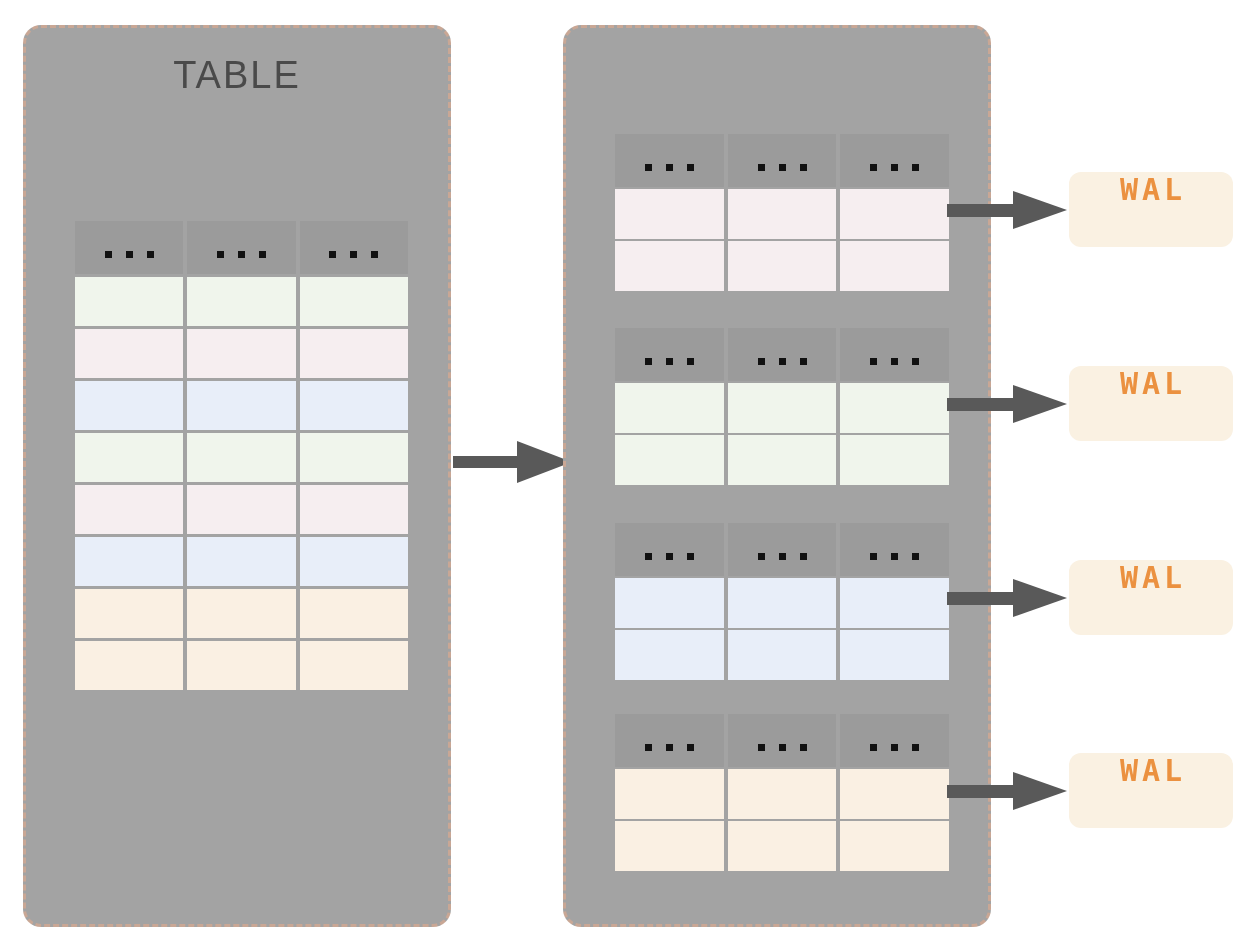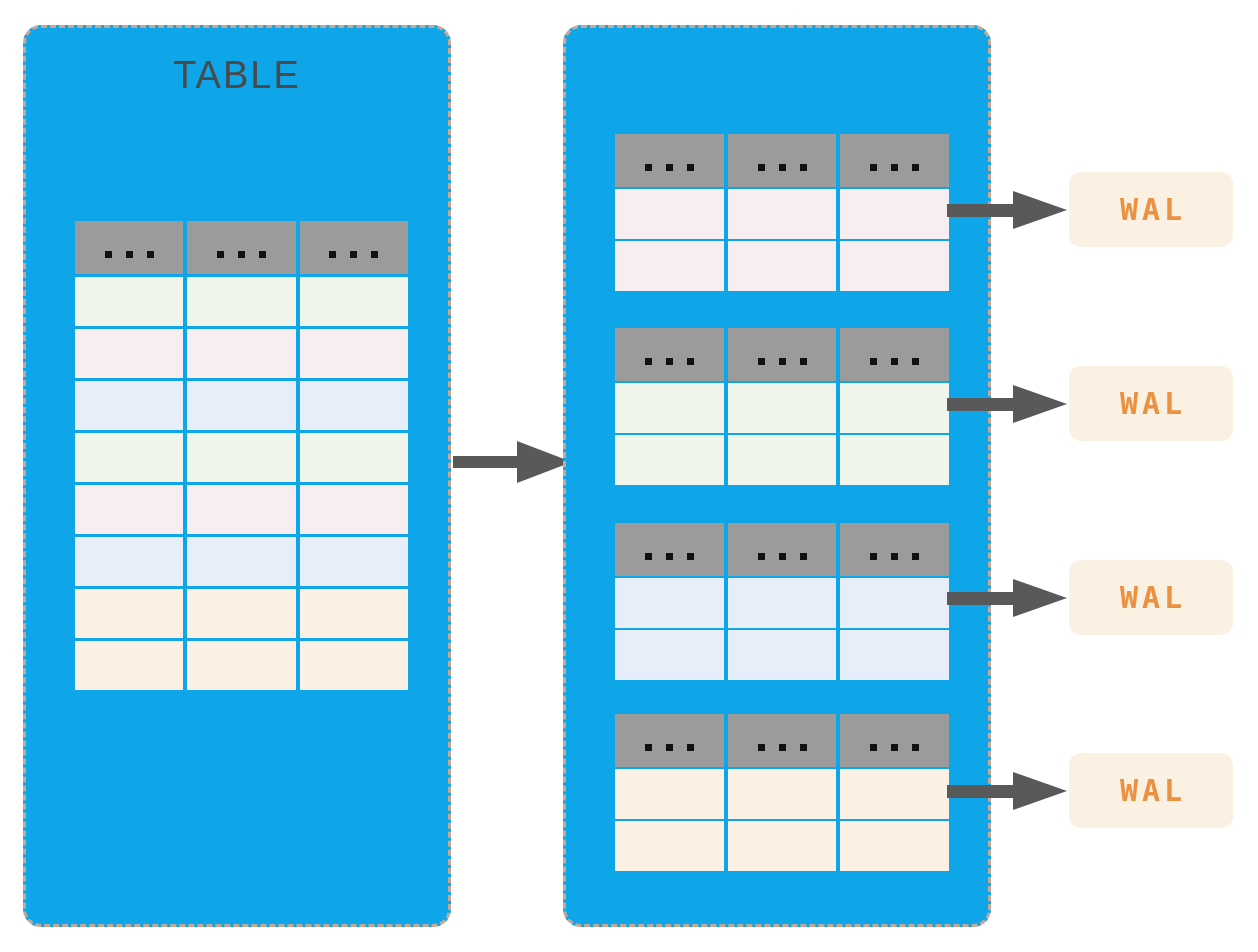--- a/index.html
+++ b/index.html
@@ -14,21 +14,21 @@
   *{margin:0;padding:0;box-sizing:border-box;}
   html,body{background:#ffffff;}
   body{
     width:1258px;height:952px;position:relative;overflow:hidden;
     font-family:"Liberation Sans", sans-serif;
   }
   .panel{
     position:absolute;top:25px;height:902px;width:428px;
     border:3px dashed var(--panel-border);
     border-radius:18px;
-    background:#0ea5e9;
+    background:#a3a3a3;
   }
   .panel-left{left:23px;}
   .panel-right{left:563px;}
   .panel-title{
     margin-top:26px;text-align:center;
     font-size:38px;font-weight:400;letter-spacing:2px;
     color:var(--title);
   }
 
   
@@ -72,21 +72,21 @@
   }
   .wal-arrow-1{left:947px;top:191px;}
   .wal-arrow-2{left:947px;top:385px;}
   .wal-arrow-3{left:947px;top:579px;}
   .wal-arrow-4{left:947px;top:772px;}
 
   
   .wal{
     position:absolute;left:1069px;width:164px;height:75px;
     background:var(--wal-bg);border-radius:12px;
-    display:flex;align-items:center;justify-content:center;
+    display:flex;align-items:flex-start;justify-content:center;
     font-family:"DejaVu Sans Mono", monospace;
     font-weight:bold;font-size:30px;
     letter-spacing:4px;text-indent:4px;
     color:var(--wal-text);
   }
   .wal-1{top:172px;}
   .wal-2{top:366px;}
   .wal-3{top:560px;}
   .wal-4{top:753px;}
 </style>

